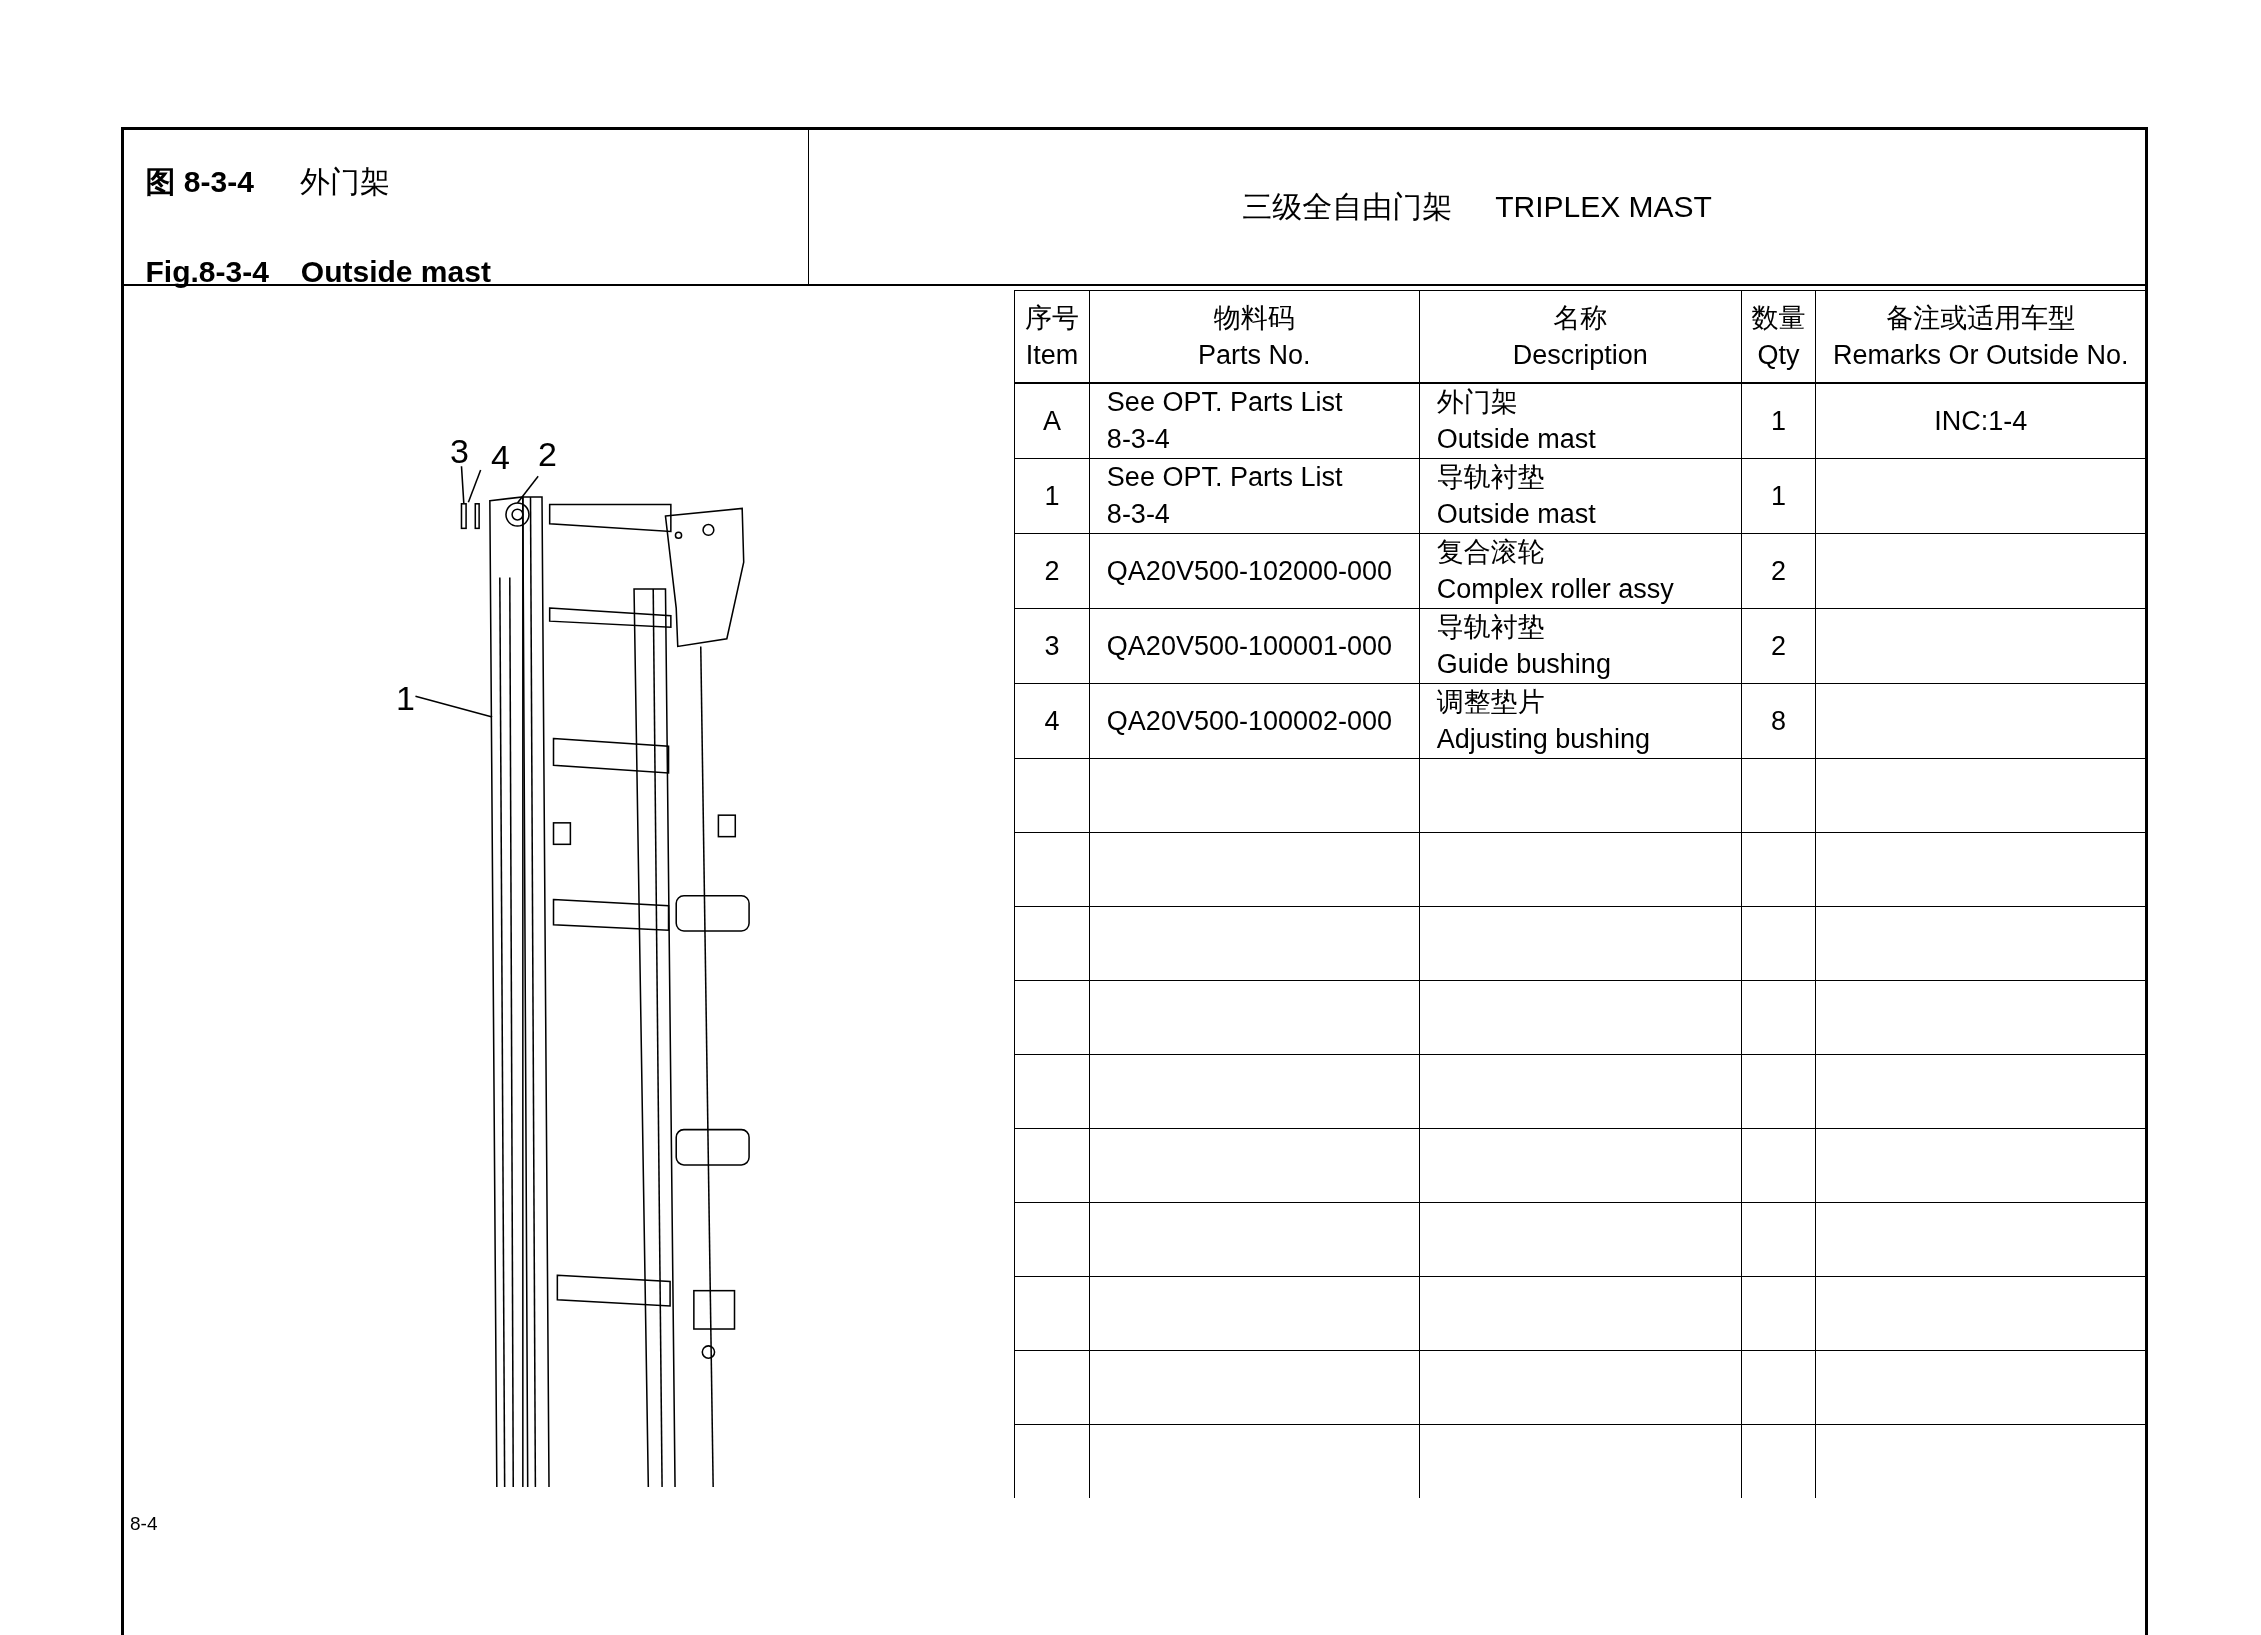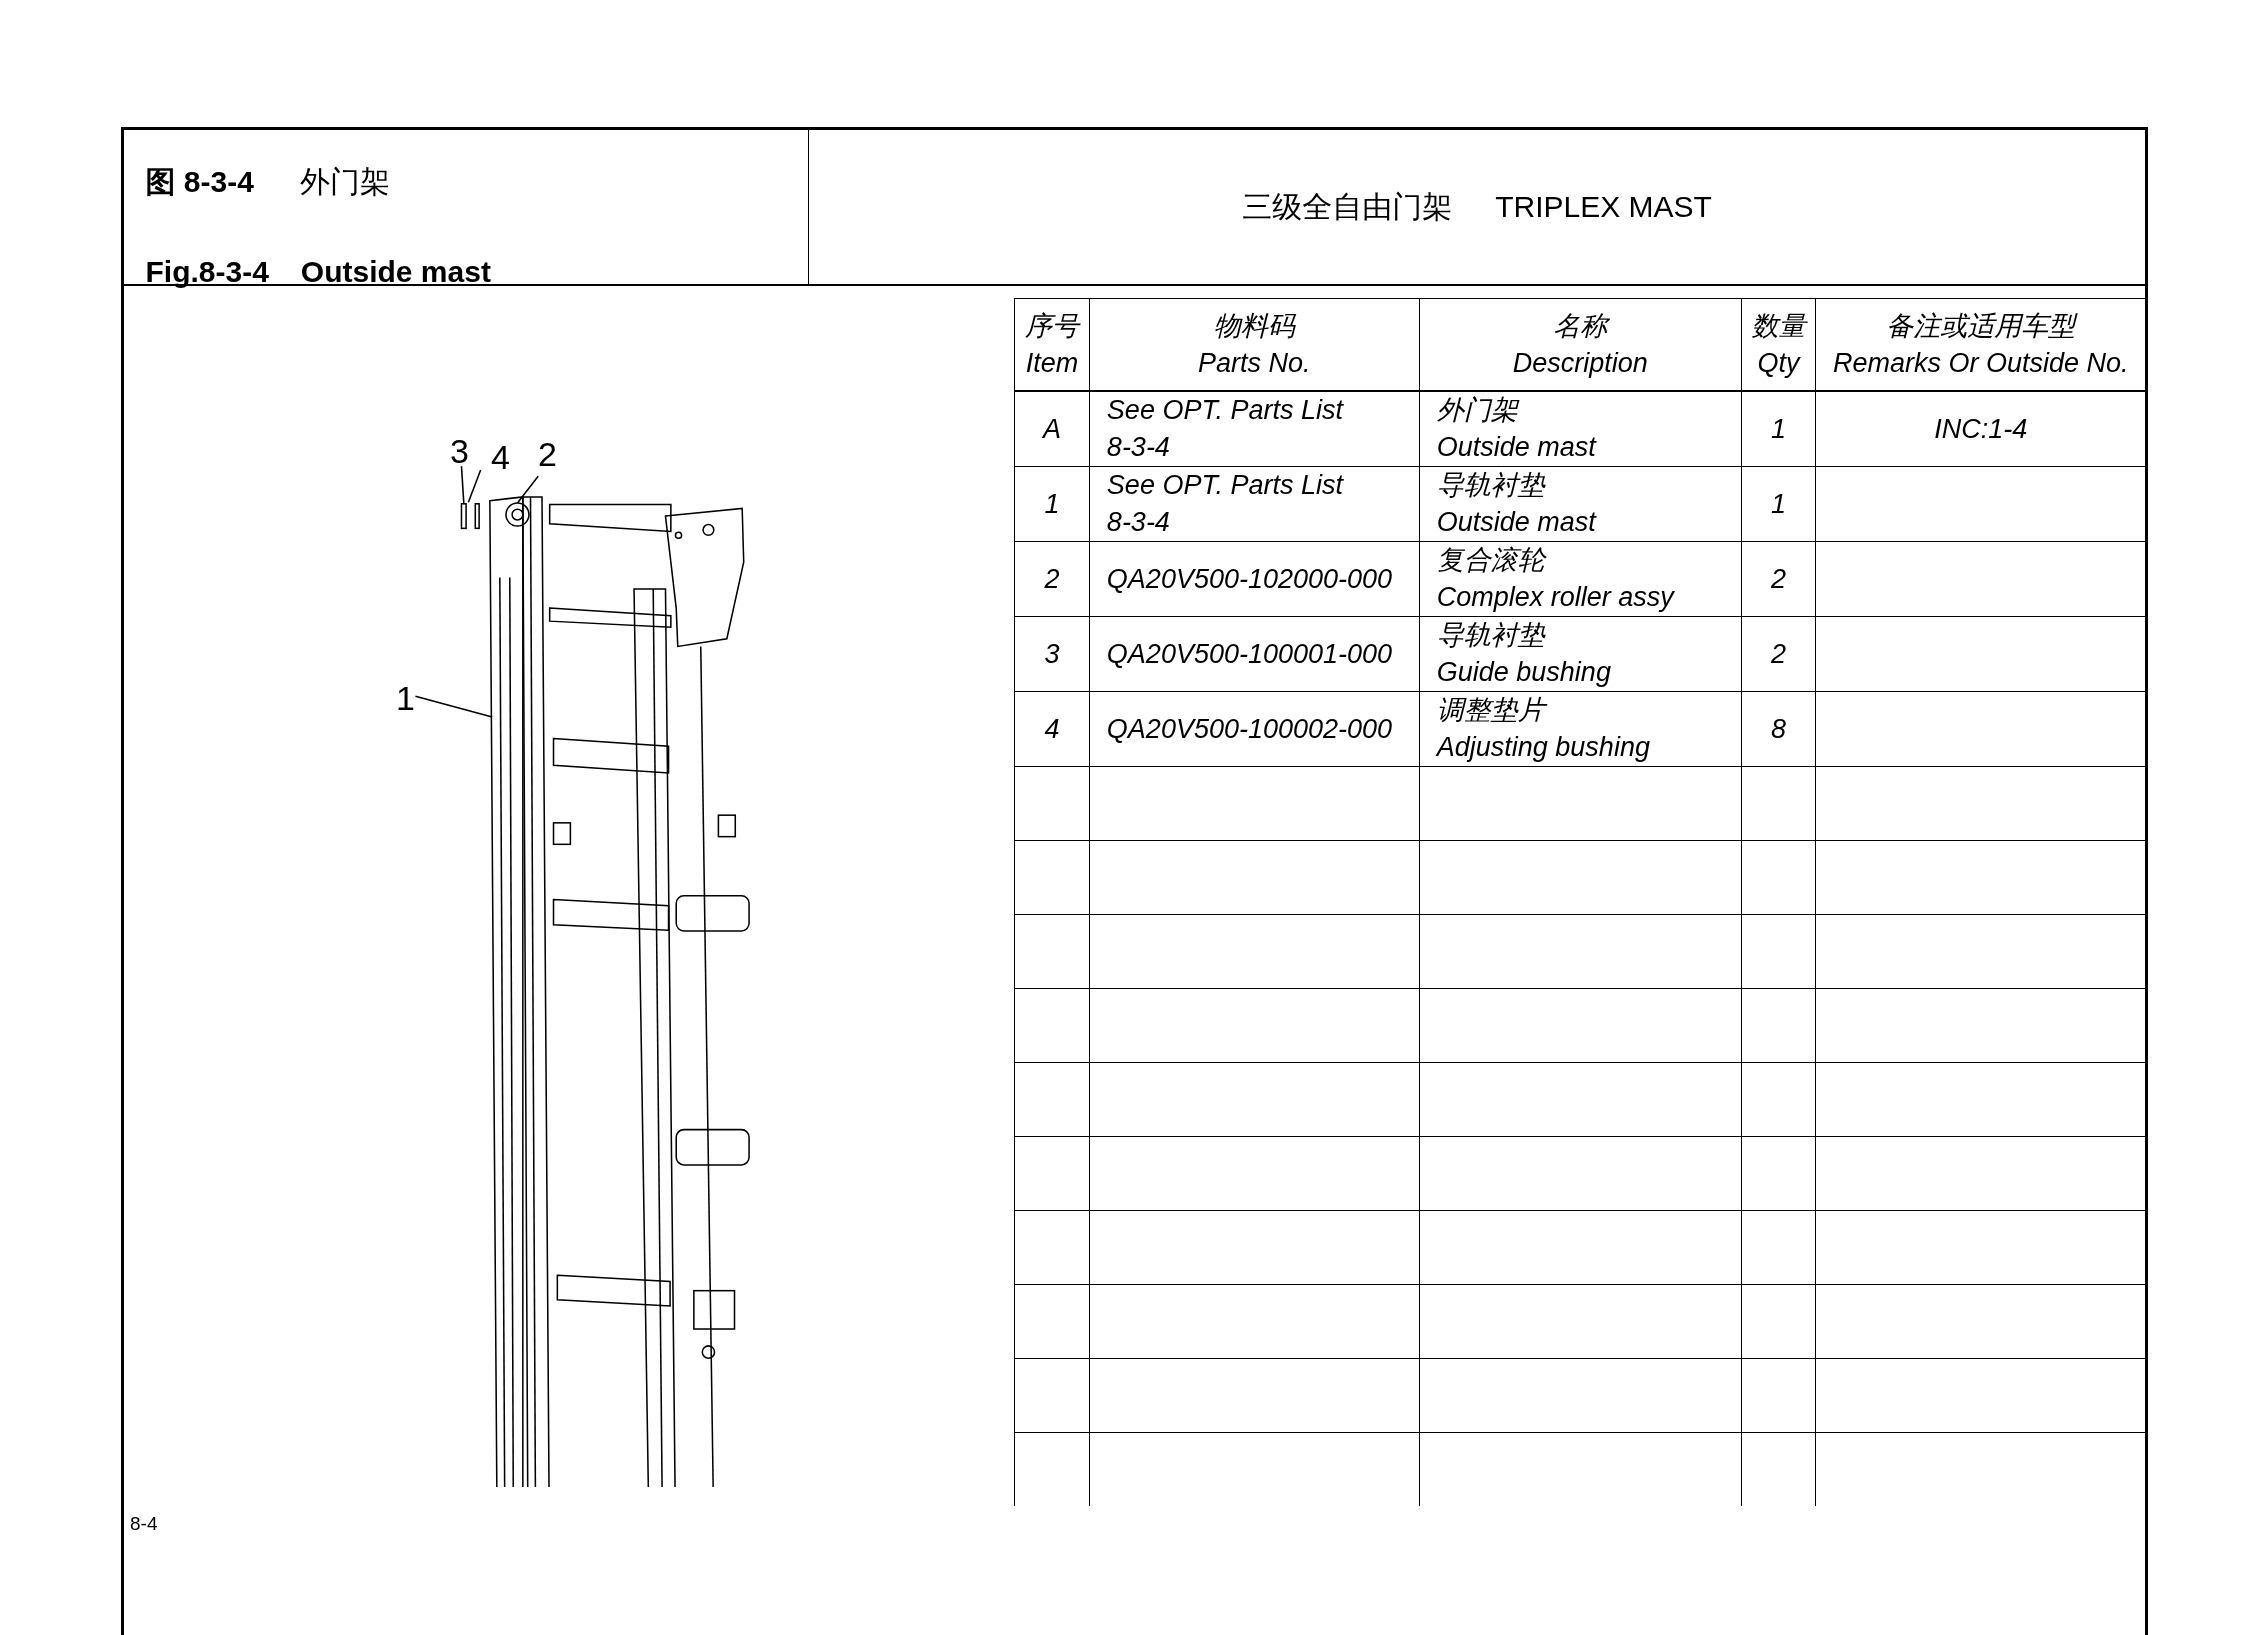--- a/index.html
+++ b/index.html
@@ -6,21 +6,21 @@
   body{width:2261px;height:1635px;position:relative;overflow:hidden;font-family:"Liberation Sans","DejaVu Sans",sans-serif;color:#000;}
   .frame{position:absolute;left:121px;top:127px;width:2027px;height:1526px;border:3.8px solid #000;box-sizing:border-box;}
   .hdr-left{position:absolute;left:0;top:0;width:685px;height:156px;border-right:1.5px solid #000;border-bottom:2.3px solid #000;box-sizing:border-box;}
   .hdr-right{position:absolute;left:685px;top:0;right:0;height:156px;border-bottom:2.3px solid #000;box-sizing:border-box;display:flex;align-items:center;justify-content:center;font-size:30px;}
   .fig-cn{position:absolute;left:21.5px;top:32px;font-size:30px;font-weight:bold;}
   .fig-cn .cn{font-weight:normal;margin-left:46px;}
   .fig-en{position:absolute;left:21.5px;top:81px;font-size:30px;font-weight:bold;margin-top:44px;}
   .fig-en span + span{margin-left:32px;}
   .hdr-right .cn{margin-right:43px;}
   .drawing{position:absolute;left:0;top:156px;width:892px;bottom:0;}
-  table.parts{position:absolute;left:890px;top:168px;border-collapse:collapse;font-size:27px;font-style:italic;}
+  table.parts{position:absolute;left:890px;top:160px;border-collapse:collapse;font-size:27px;}
   table.parts td, table.parts th{border:1.5px solid #000;padding:0;font-weight:normal;}
   table.parts th{height:91px;text-align:center;line-height:37px;border-bottom:2.3px solid #000;}
   table.parts td{height:73px;vertical-align:middle;}
   .c-item{width:74px;text-align:center;}
   .c-part{width:331px;padding-left:17px !important;box-sizing:border-box;}
   .c-desc{width:323px;padding-left:17px !important;box-sizing:border-box;}
   .c-qty{width:74px;text-align:center;}
   .c-rem{width:330px;text-align:center;border-right:none !important;}
   .two{line-height:37px;}
   .pagenum{position:absolute;left:130px;top:1513px;font-size:19px;}

